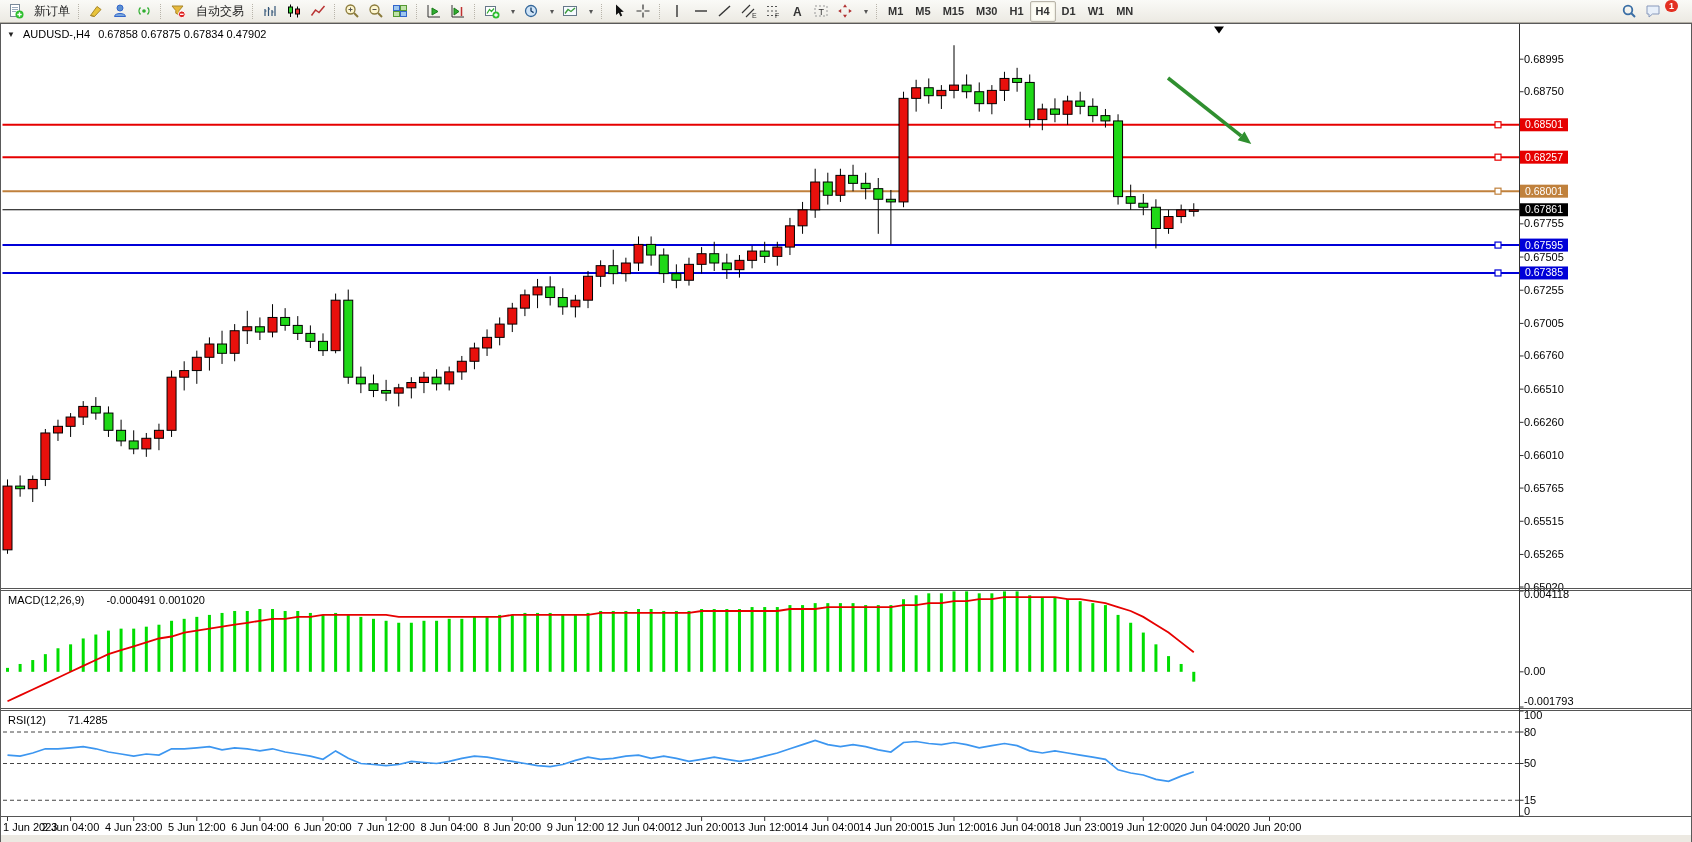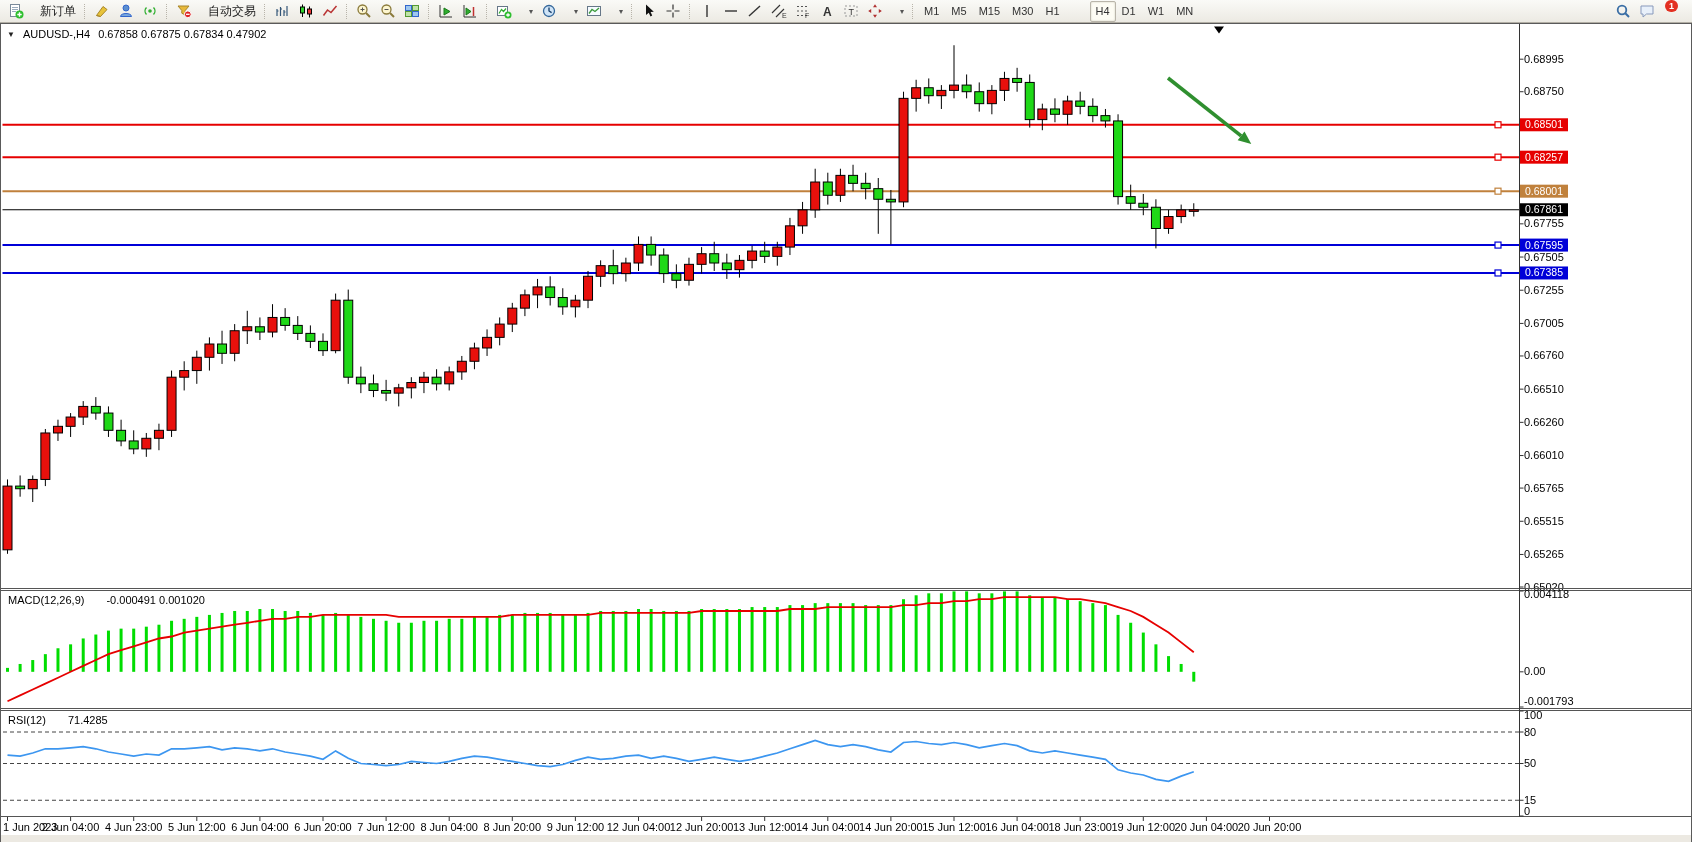--- a/index.html
+++ b/index.html
@@ -2,24 +2,24 @@
 <html><head>
 <meta charset="utf-8">
 <style>
   html,body{margin:0;padding:0;background:#ece9e2;font-family:"Liberation Sans",sans-serif;}
   #stage{position:relative;width:1692px;height:842px;overflow:hidden;background:#ece9e2;}
   
   #toolbar{position:absolute;top:0;left:0;right:0;height:22px;display:flex;align-items:center;
     background:linear-gradient(#fafaf7,#ecead f.3%,#eceae3);background:linear-gradient(#fafaf7,#eceae3);
     border-bottom:1px solid #b2aea4;padding:0 4px;z-index:5;}
   .tbtn{height:19px;display:flex;align-items:center;padding:0 3px;border:1px solid transparent;
-    border-radius:2px;font-size:12px;color:#222;gap:16px;cursor:default;white-space:nowrap;}
+    border-radius:2px;font-size:12px;color:#222;gap:10px;cursor:default;white-space:nowrap;}
   .tbtn svg{display:block;}
-  .tbtn.tf{font-size:11px;color:#333;padding:0 5px;font-weight:400;}
-  .tbtn.active{background:#fdfcf4;border-color:#b9b5aa;box-shadow:inset 0 0 2px #cfcabc;margin-left:24px;}
+  .tbtn.tf{font-size:11px;color:#333;padding:0 5px;font-weight:700;}
+  .tbtn.active{background:#fdfcf4;border-color:#b9b5aa;box-shadow:inset 0 0 2px #cfcabc;}
   .sep{width:1px;height:15px;border-left:1px dotted #b8b4aa;margin:0 4px;}
   .caret{font-size:8px;color:#555;margin-left:1px;}
   .right-zone{margin-left:auto;display:flex;align-items:center;}
   .badge{position:relative;top:-5px;left:-6px;background:#e33022;color:#fff;border-radius:8px;
     font-size:9px;padding:0 4px;height:12px;line-height:12px;font-weight:bold;}
   
   #chart-window{position:absolute;top:23px;left:0;width:1690px;height:818px;border:1px solid #5a5a5a;background:#fff;}
   #chart-svg{position:absolute;top:0;left:0;}
   svg{font-family:"Liberation Sans",sans-serif;}
   .hdr{position:absolute;top:4px;left:6px;font-size:11px;color:#000;display:flex;gap:8px;align-items:center;z-index:3;}

